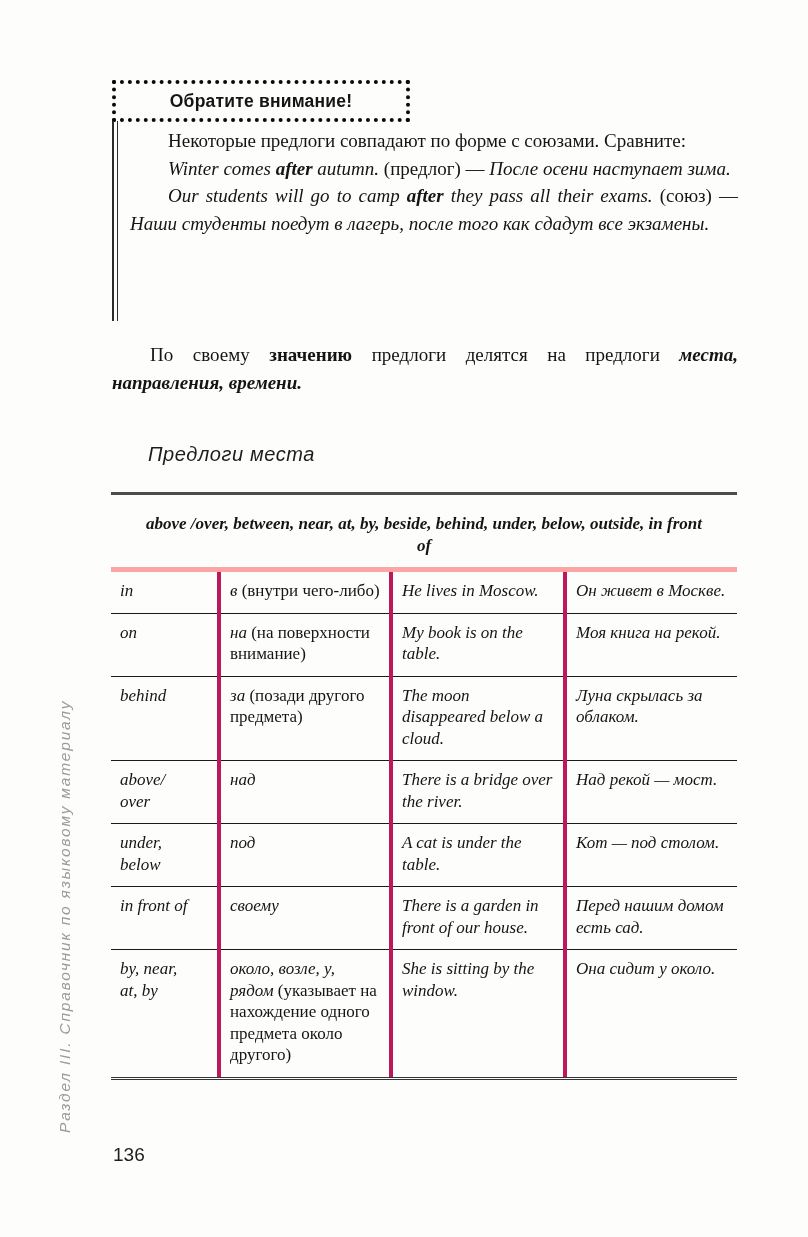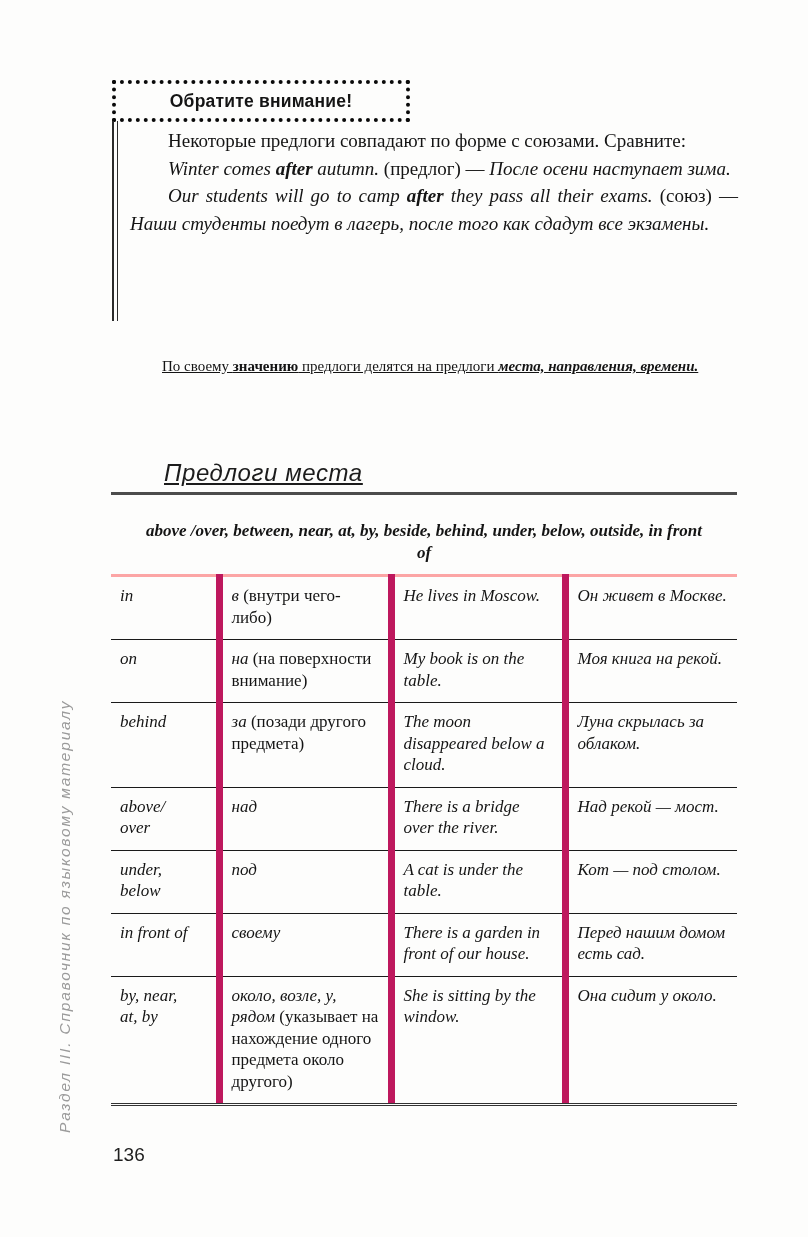--- a/index.html
+++ b/index.html
@@ -52,39 +52,37 @@
     text-indent: 38px;
   }
   .it  { font-style: italic; }
   .bi  { font-style: italic; font-weight: bold; }
   .b   { font-weight: bold; }
 
   .intro {
     position: absolute;
     left: 112px; top: 341px;
     width: 626px;
-    margin: 12px;
-    font-size: 15px;
+    margin: 0;
+    font-size: 19px;
     line-height: 27.5px;
     text-align: justify;
     text-indent: 38px;
-    text-decoration: underline;
   }
 
   .section-heading {
     position: absolute;
     left: 148px; top: 443px;
-    margin: 16px;
+    margin: 0;
     font-family: "Liberation Sans", sans-serif;
     font-style: italic;
     font-weight: normal;
-    font-size: 24px;
+    font-size: 20px;
     letter-spacing: 0.6px;
     color: #1c1c1c;
-    text-decoration: underline;
   }
 
   
   .table-wrap {
     position: absolute;
     left: 111px; top: 492px;
     width: 626px;
     border-top: 3px solid #4c4c4c;
     border-bottom: 3px double #333;
   }
@@ -93,29 +91,29 @@
     border-collapse: collapse;
     table-layout: fixed;
     font-size: 17px;
     line-height: 21.5px;
   }
   .prep-table td { vertical-align: top; }
   .prep-table .header-cell {
     text-align: center;
     font-weight: bold;
     font-style: italic;
-    padding: 25px 28px 11px;
-    border-bottom: 3px solid #fca5a5;
+    padding: 18px 28px 11px;
+    border-bottom: 5px solid #fca5a5;
   }
   .prep-table tbody td {
     padding: 8px 8px 11px 9px;
     border-bottom: 1px solid #1a1a1a;
   }
   .prep-table tbody tr:last-child td { border-bottom: none; }
-  .prep-table tbody td + td { border-left: 7px solid #be185d; }
+  .prep-table tbody td + td { border-left: 4px solid #be185d; }
   .prep-cell  { font-style: italic; white-space: pre-line; }
   .term       { font-style: italic; }
   .example    { font-style: italic; }
   .translation{ font-style: italic; }
 
   
   .sidebar-text {
     position: absolute;
     left: 56px;
     top: 655px;

